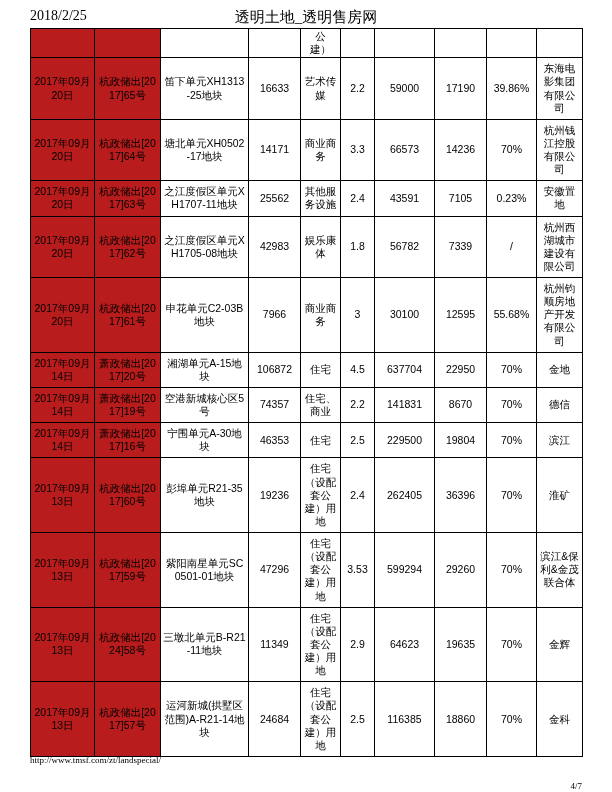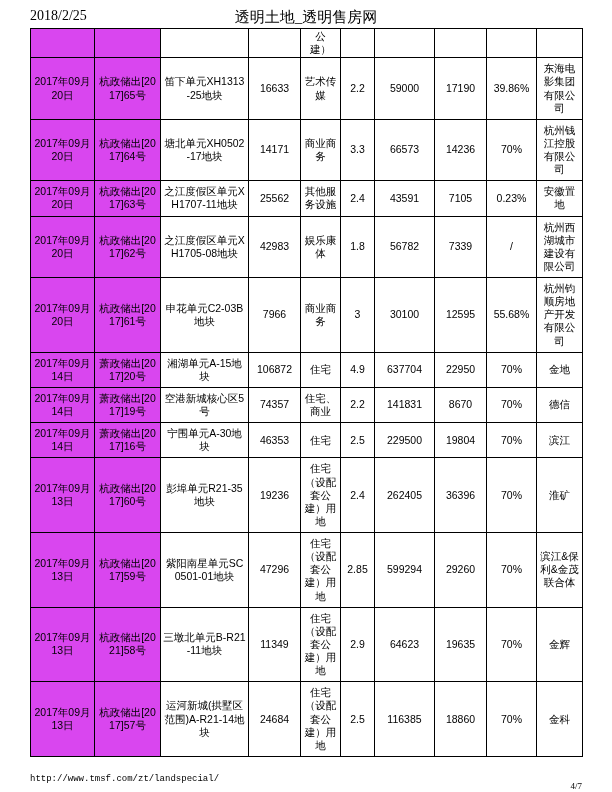--- a/index.html
+++ b/index.html
@@ -15,22 +15,22 @@
     font-family: "Liberation Serif", serif;
     font-size: 14px;
   }
   .page-header-center {
     position: absolute; top: 8px; left: 0; right: 0;
     text-align: center;
     font-family: "Liberation Serif", serif;
     font-size: 15px;
   }
   .page-footer-left {
-    position: absolute; bottom: 8px; left: 30px;
-    font-family: Liberation Mono, monospace;
+    position: absolute; bottom: 27px; left: 30px;
+    font-family: Liberation Serif, serif;
     font-size: 9px;
   }
   .page-footer-right {
     position: absolute; bottom: 1px; right: 30px;
     font-family: "Liberation Serif", serif;
     font-size: 9px;
   }
   table.land-table {
     position: absolute; top: 28px; left: 30px;
     width: 552px;
@@ -40,21 +40,21 @@
   table.land-table td {
     border: 1px solid #000;
     font-size: 10.5px;
     line-height: 1.25;
     text-align: center;
     vertical-align: middle;
     padding: 4px 2px;
     word-break: break-all;
     overflow-wrap: break-word;
   }
-  td.shade { background: #d946ef; }
+  td.shade { background: #b91c1c; }
   tr.partial-row td { height: 24px; padding: 1px 4px; vertical-align: top; }
   col.c-date   { width: 64px; }
   col.c-notice { width: 66px; }
   col.c-plot   { width: 88px; }
   col.c-area   { width: 52px; }
   col.c-use    { width: 40px; }
   col.c-ratio  { width: 34px; }
   col.c-total  { width: 60px; }
   col.c-floor  { width: 52px; }
   col.c-prem   { width: 50px; }
@@ -151,21 +151,21 @@
         <td>12595</td>
         <td>55.68%</td>
         <td>杭州钧顺房地产开发有限公司</td>
       </tr>
       <tr>
         <td class="shade">2017年09月14日</td>
         <td class="shade">萧政储出[2017]20号</td>
         <td>湘湖单元A-15地块</td>
         <td>106872</td>
         <td>住宅</td>
-        <td>4.9</td>
+        <td>4.5</td>
         <td>637704</td>
         <td>22950</td>
         <td>70%</td>
         <td>金地</td>
       </tr>
       <tr>
         <td class="shade">2017年09月14日</td>
         <td class="shade">萧政储出[2017]19号</td>
         <td>空港新城核心区5号</td>
         <td>74357</td>
@@ -199,29 +199,29 @@
         <td>36396</td>
         <td>70%</td>
         <td>淮矿</td>
       </tr>
       <tr>
         <td class="shade">2017年09月13日</td>
         <td class="shade">杭政储出[2017]59号</td>
         <td>紫阳南星单元SC0501-01地块</td>
         <td>47296</td>
         <td>住宅（设配套公建）用地</td>
-        <td>2.85</td>
+        <td>3.53</td>
         <td>599294</td>
         <td>29260</td>
         <td>70%</td>
         <td>滨江&amp;保利&amp;金茂联合体</td>
       </tr>
       <tr>
         <td class="shade">2017年09月13日</td>
-        <td class="shade">杭政储出[2021]58号</td>
+        <td class="shade">杭政储出[2024]58号</td>
         <td>三墩北单元B-R21-11地块</td>
         <td>11349</td>
         <td>住宅（设配套公建）用地</td>
         <td>2.9</td>
         <td>64623</td>
         <td>19635</td>
         <td>70%</td>
         <td>金辉</td>
       </tr>
       <tr>

